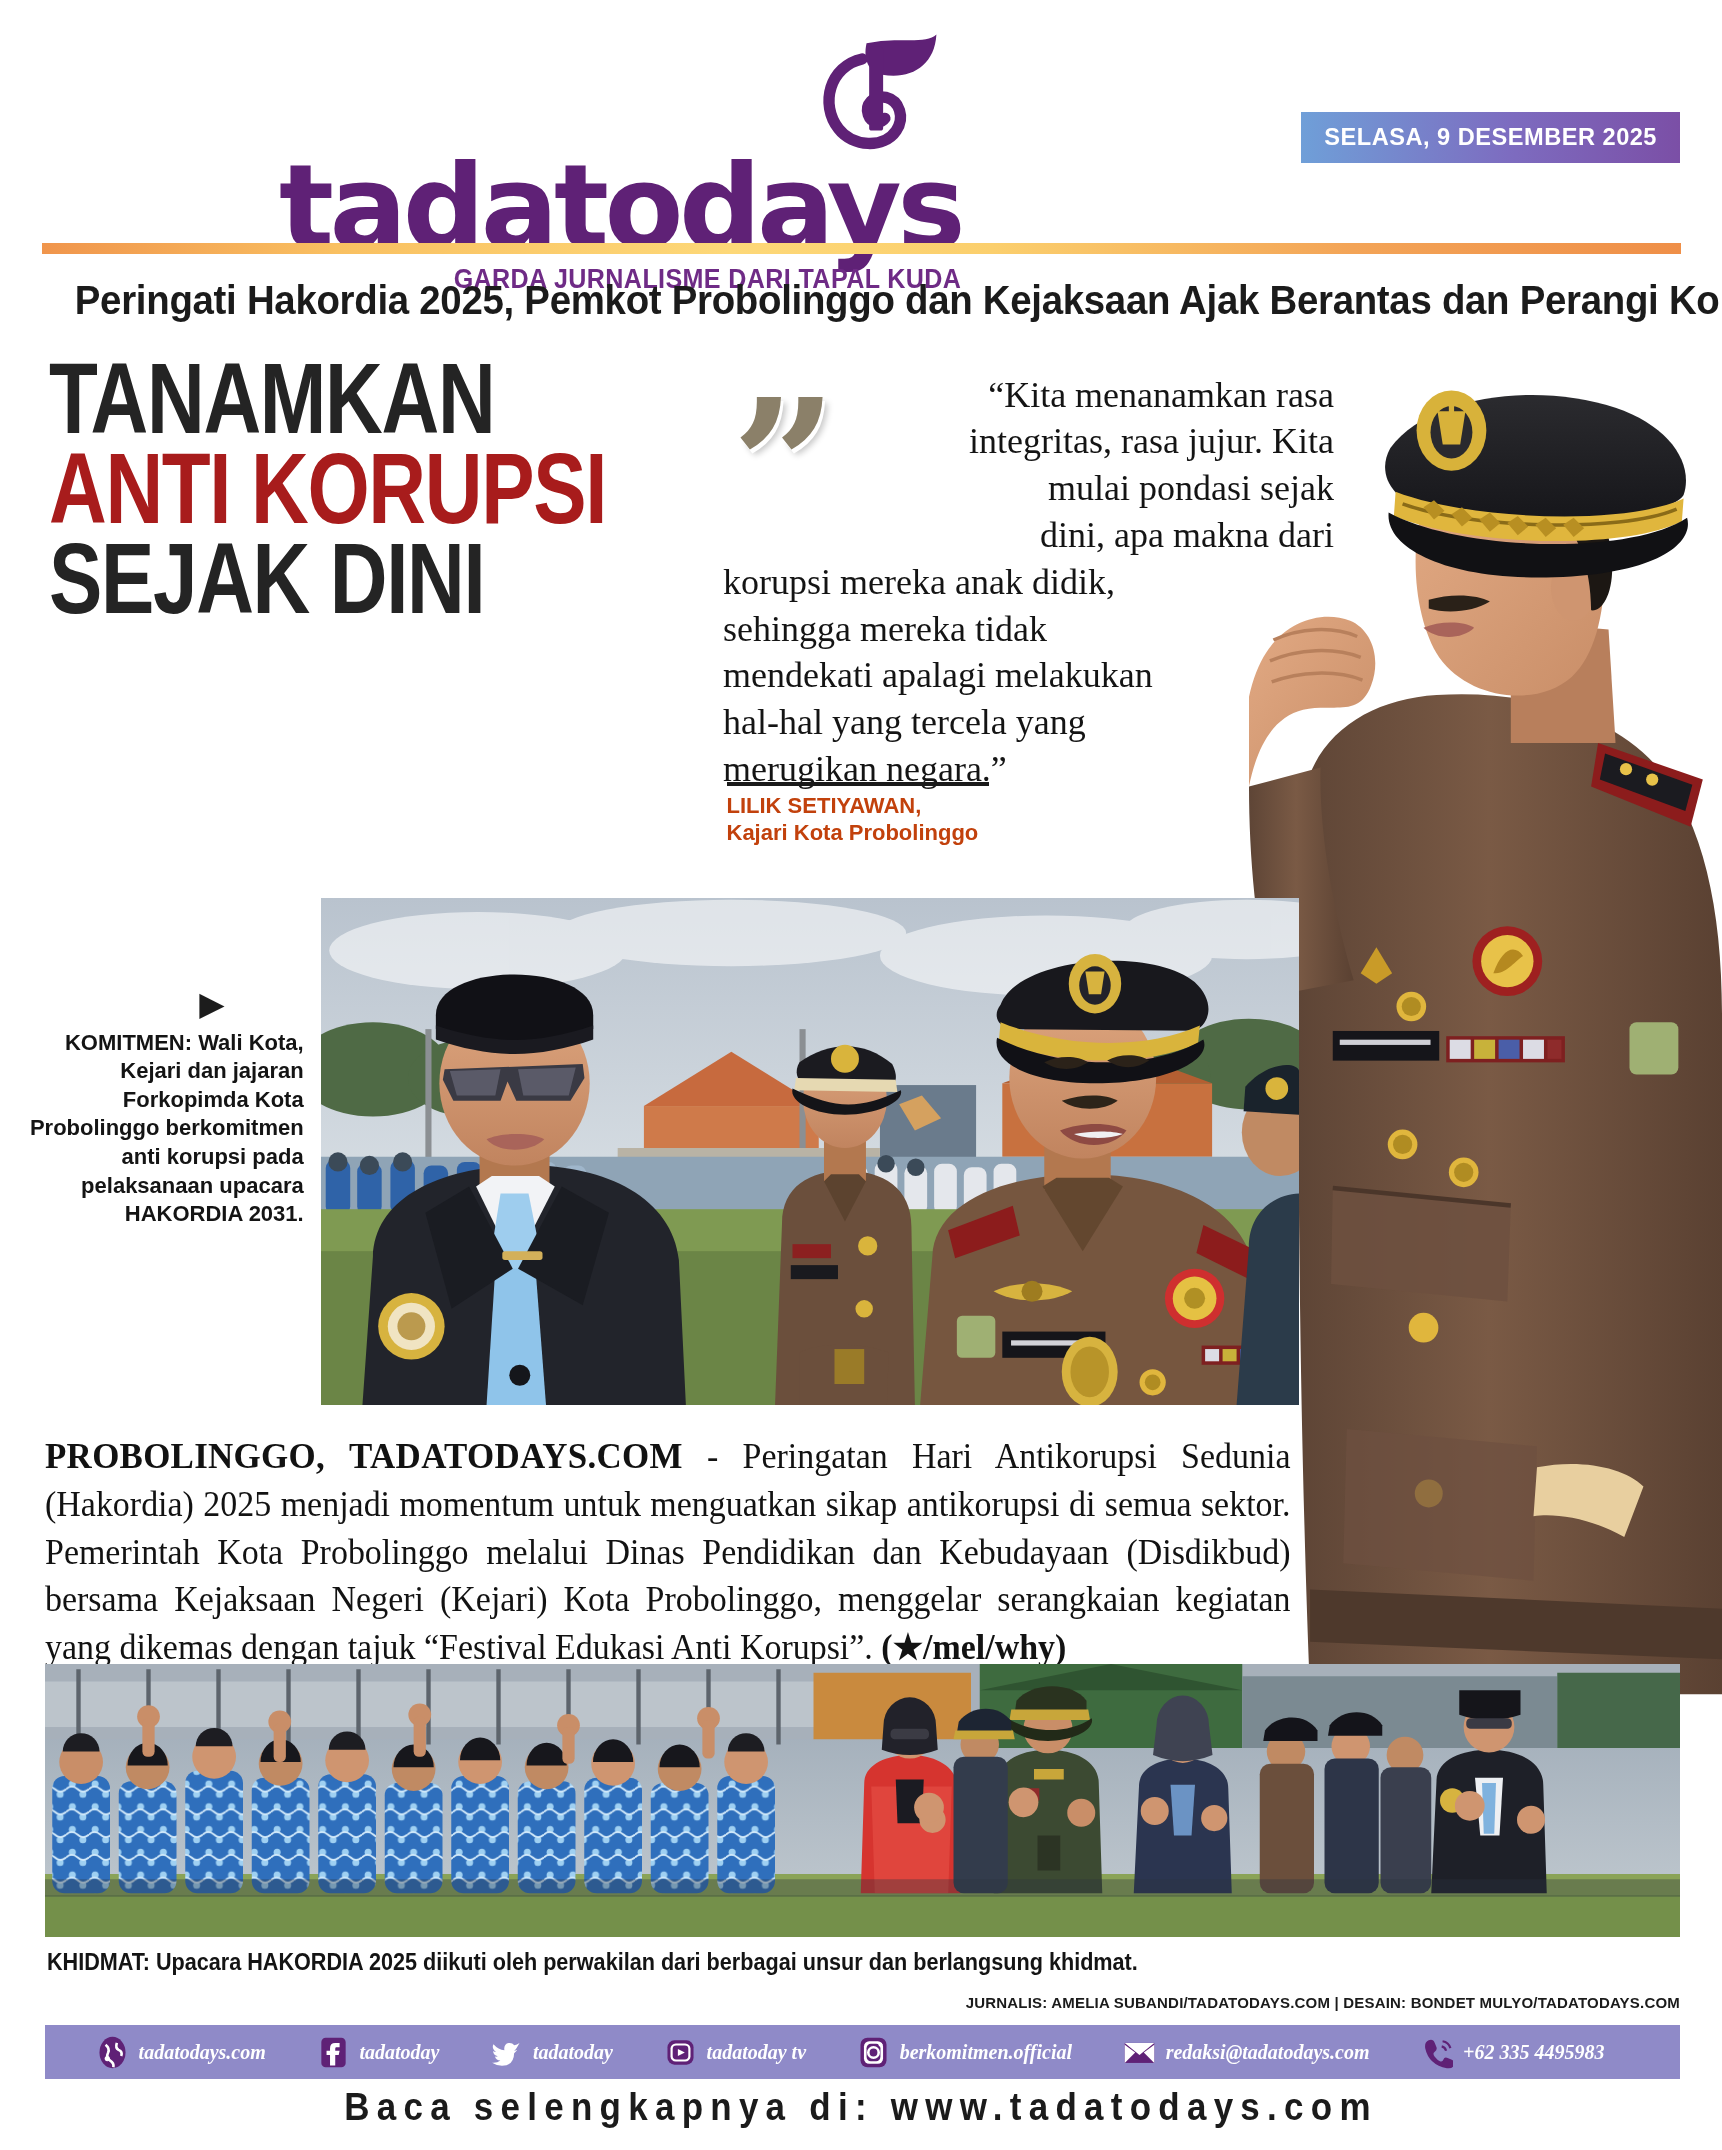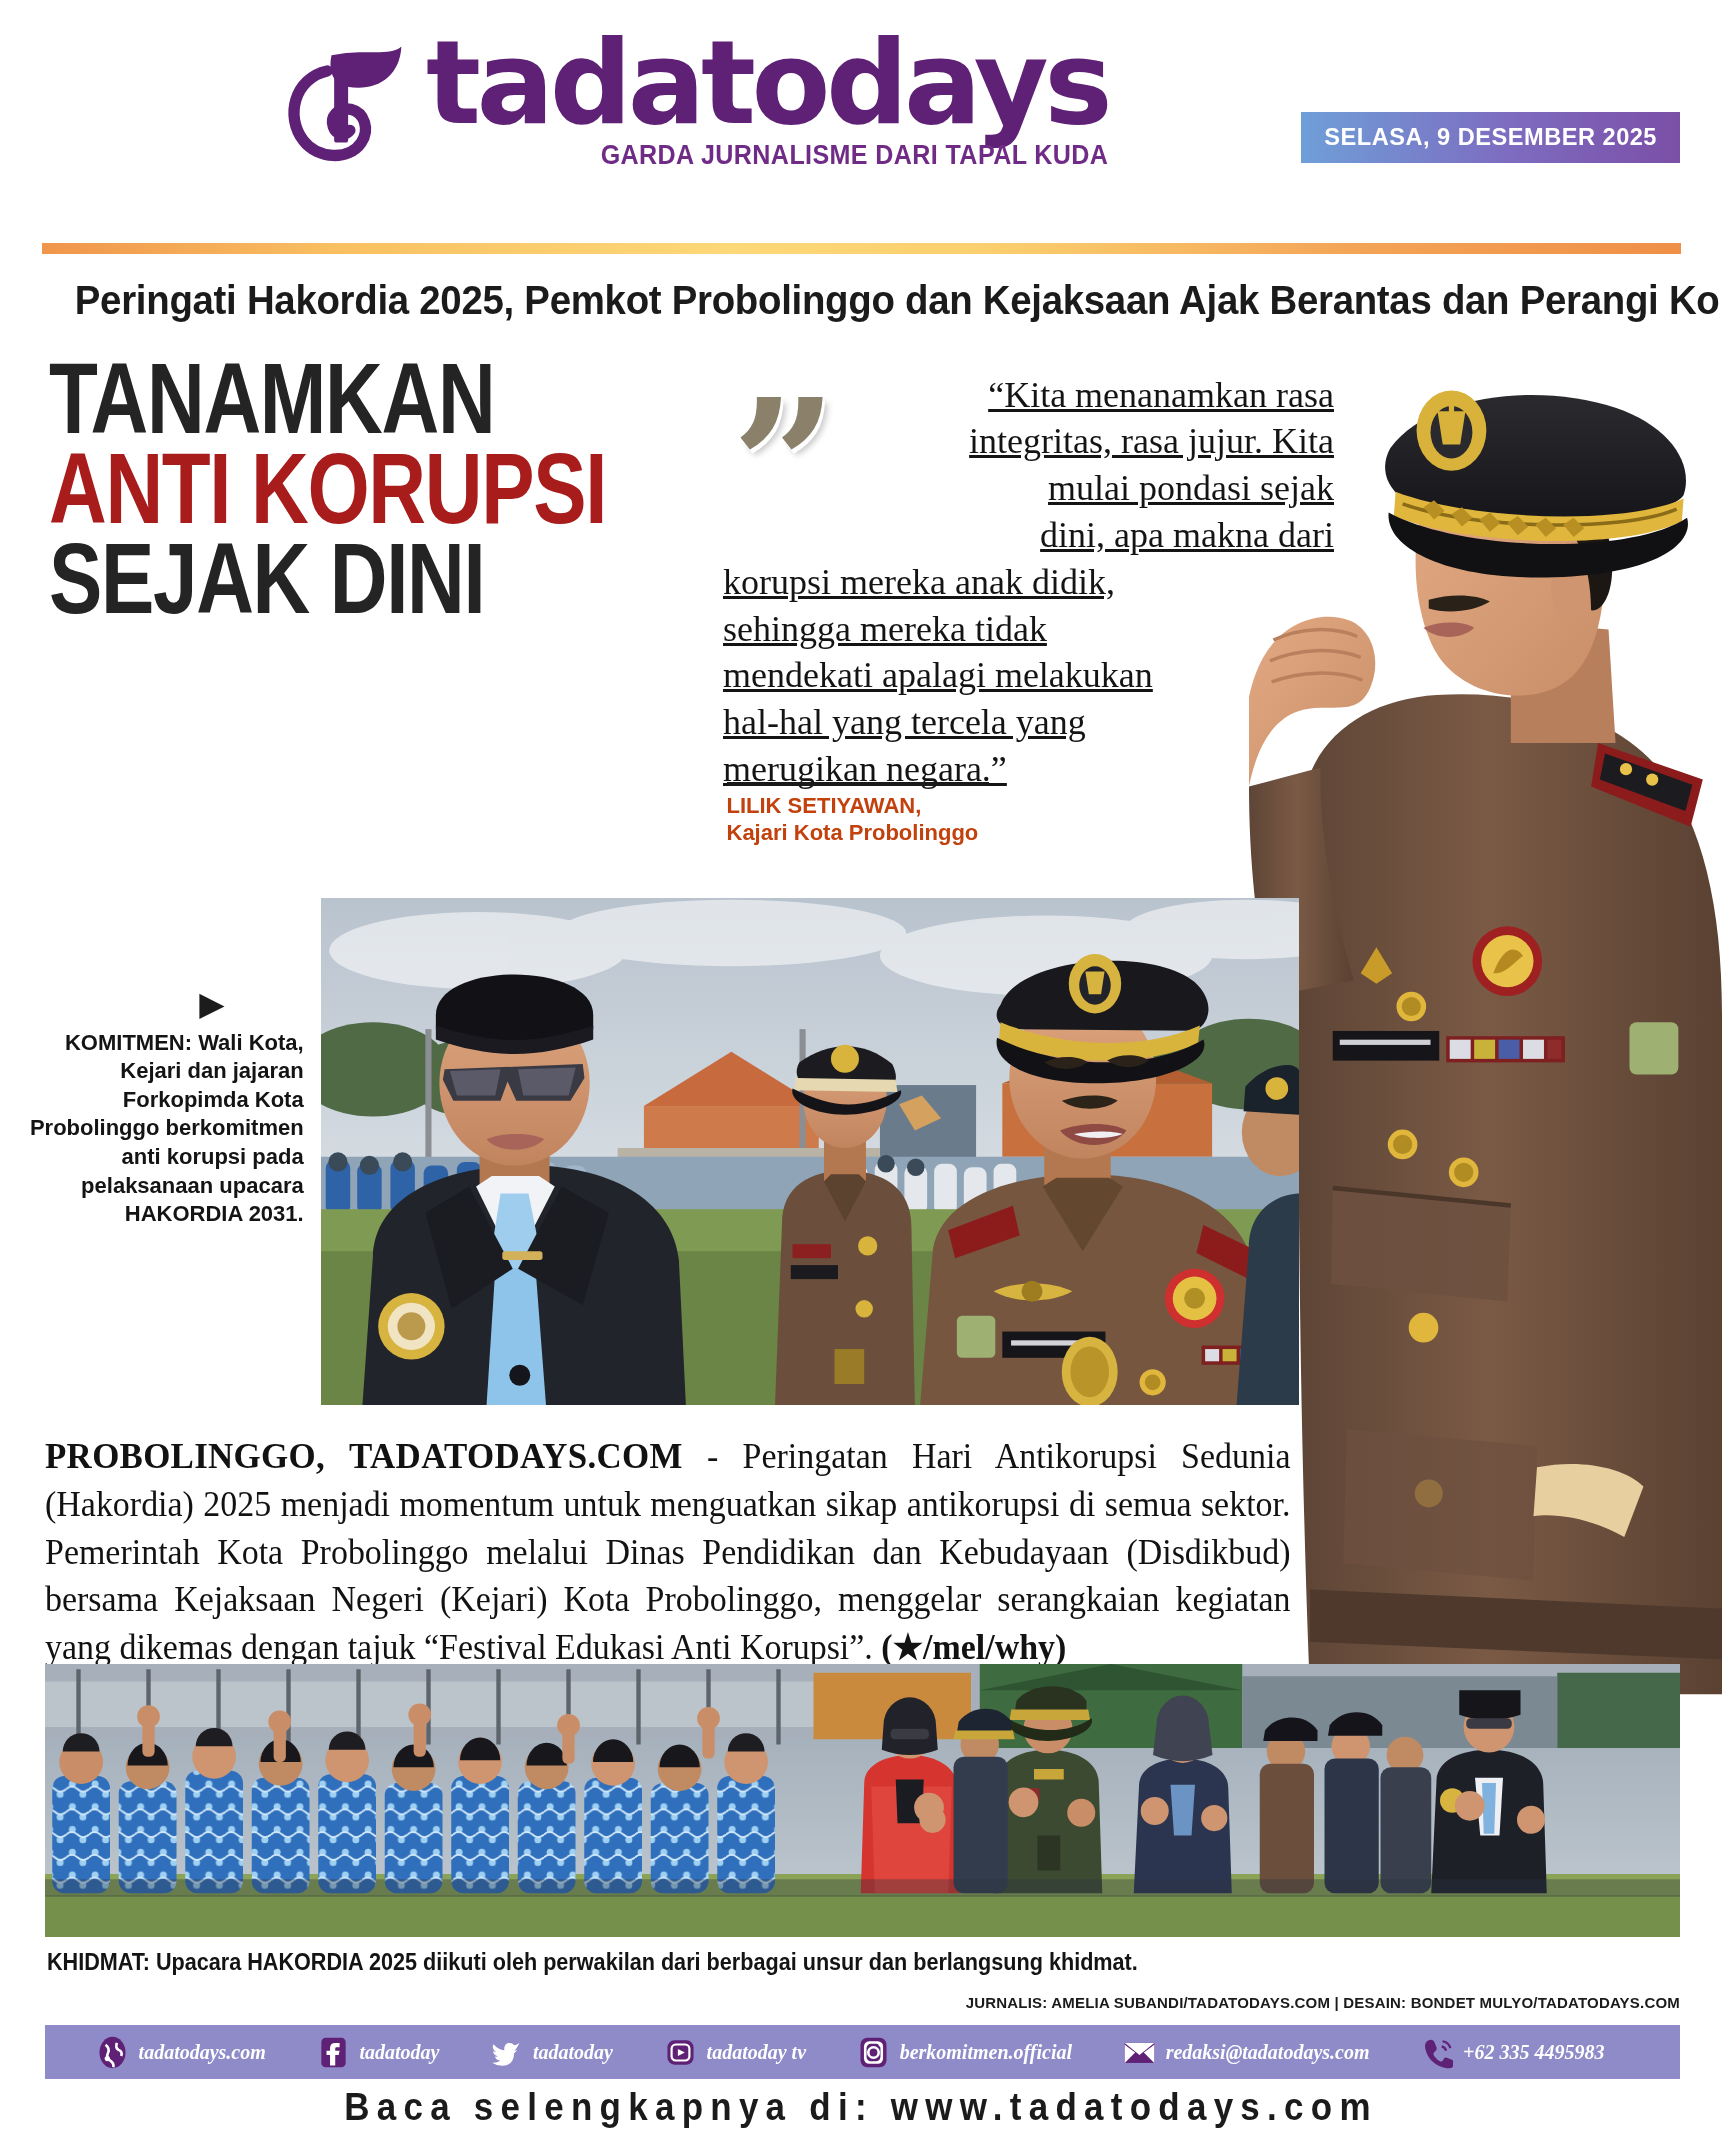--- a/index.html
+++ b/index.html
@@ -1,21 +1,21 @@
 <!DOCTYPE html>
 <html style="font-size:14px"><head>
 <meta charset="utf-8">
 <style>
   html,body{margin:0;padding:0;background:#ffffff;}
   body{width:1722px;height:2150px;position:relative;overflow:hidden;
        font-family:"Liberation Sans",sans-serif;color:#1a1a1a;}
 
   
   .masthead{position:absolute;left:0;top:0;width:1722px;height:229px;background:#fff;}
-  .logo-wrap{position:absolute;left:279px;top:31px;display:flex;align-items:center;}
+  .logo-wrap{position:absolute;left:279px;top:24px;display:flex;align-items:flex-end;flex-direction:column;}
   .logo-mark{width:140px;height:131px;position:relative;margin-right:7px;flex:0 0 auto;}
   .logo-text-block{position:relative;}
   .logo-word{font-family:"DejaVu Sans",sans-serif;font-weight:700;font-size:115px;
       letter-spacing:-4.4px;color:#5f2176;line-height:.92;white-space:nowrap;}
   .logo-tag{font-family:"Liberation Sans",sans-serif;font-weight:700;font-size:27px;
       letter-spacing:0.4px;color:#6f2b86;text-align:right;margin-top:3.5px;
       transform:scaleX(.93);transform-origin:right center;white-space:nowrap;}
   .date-badge{position:absolute;right:42px;top:112px;
       background:linear-gradient(90deg,#6f9fd8 0%,#7d6cc0 55%,#7b4fa6 100%);
       color:#fff;font-weight:700;font-size:23.6px;letter-spacing:0.5px;
@@ -39,21 +39,21 @@
   .hl-dark{color:#242424;}
   .hl-red{color:#a81c1c;}
 
   
   .quote-zone{position:absolute;left:723px;top:370px;width:611px;}
   .quote-mark{position:absolute;left:8.7px;top:5.2px;font-family:"DejaVu Serif",serif;
       font-weight:700;font-size:183px;line-height:1;color:#8b8069;
       text-shadow:2.6px 3.5px 0 #ffffff, 5.2px 6.1px 6.1px rgba(0,0,0,.22);
       letter-spacing:-10.5px;}
   .quote-text{position:relative;font-family:"Liberation Serif",serif;
-      font-size:36px;line-height:1.30;color:#141414;text-align:right;padding-top:1.7px;text-decoration:underline;}
+      font-size:36px;line-height:1.30;color:#141414;text-align:right;padding-top:1.7px;}
   .quote-text .ln{display:block;}
   .quote-text .ln.wide{text-align:left;}
   .attrib{position:absolute;left:3.5px;top:412px;width:454px;}
   .attrib-rule{width:262px;height:3.5px;background:#1a1a1a;margin-bottom:7.9px;}
   .attrib-name{font-weight:700;font-size:22px;line-height:1.22;color:#c2410c;}
 
   
   .cutout{position:absolute;left:1249px;top:332px;width:473px;height:1363px;overflow:hidden;}
 
   

